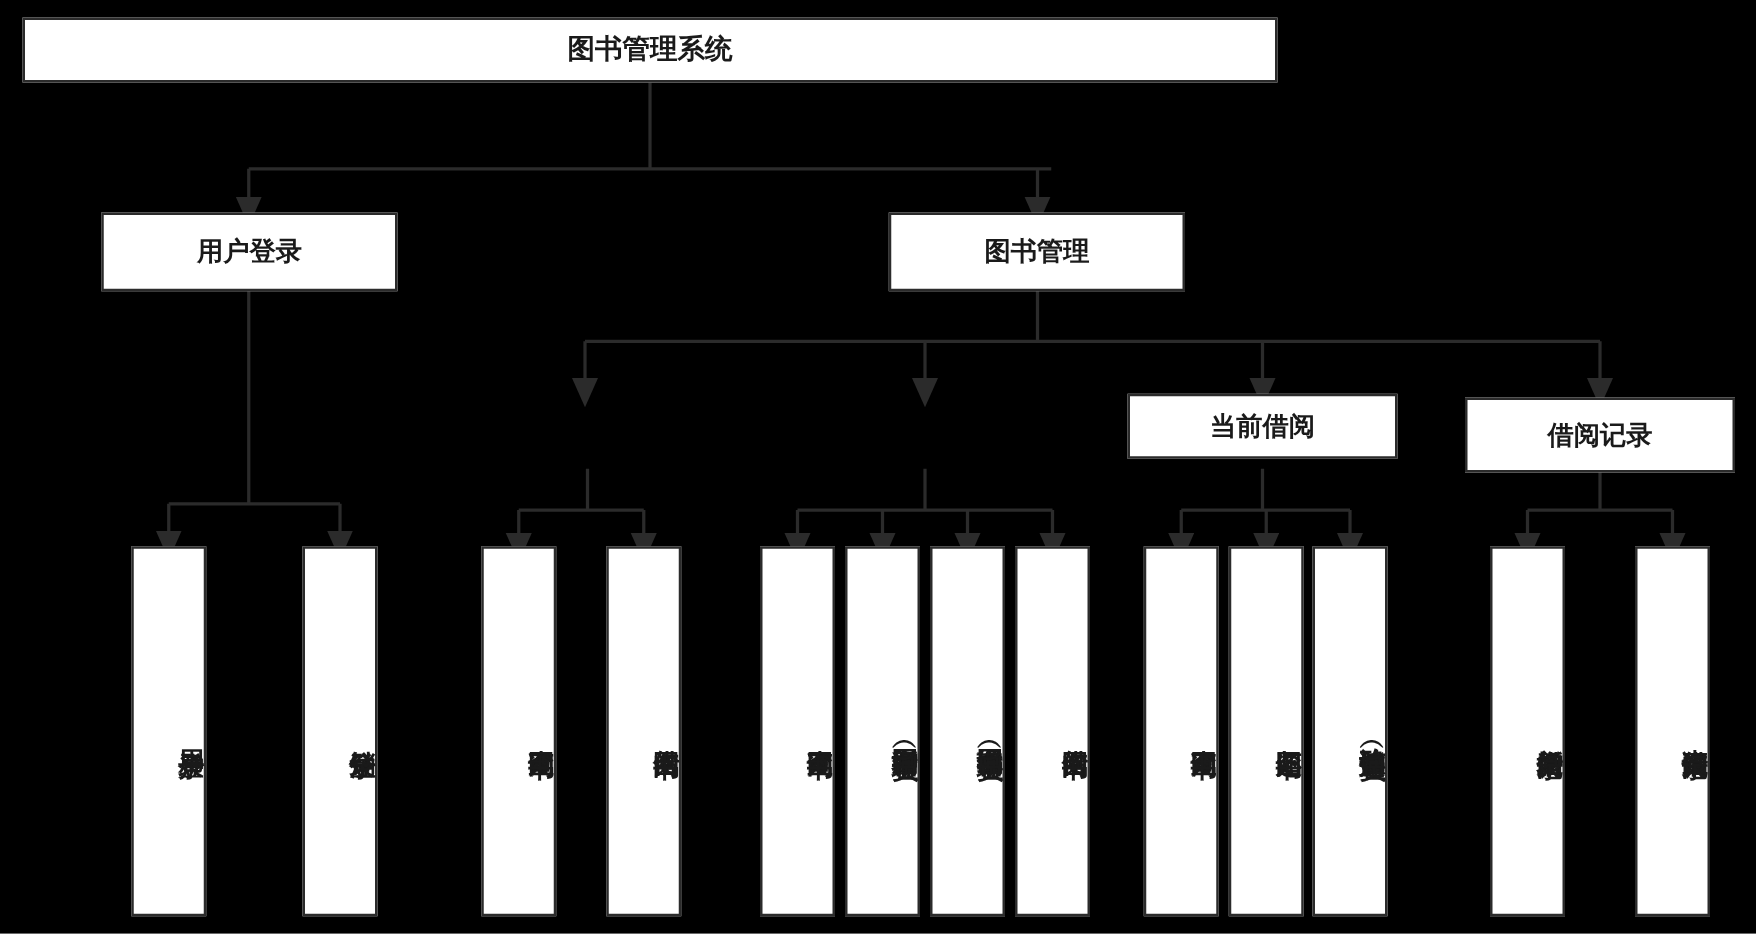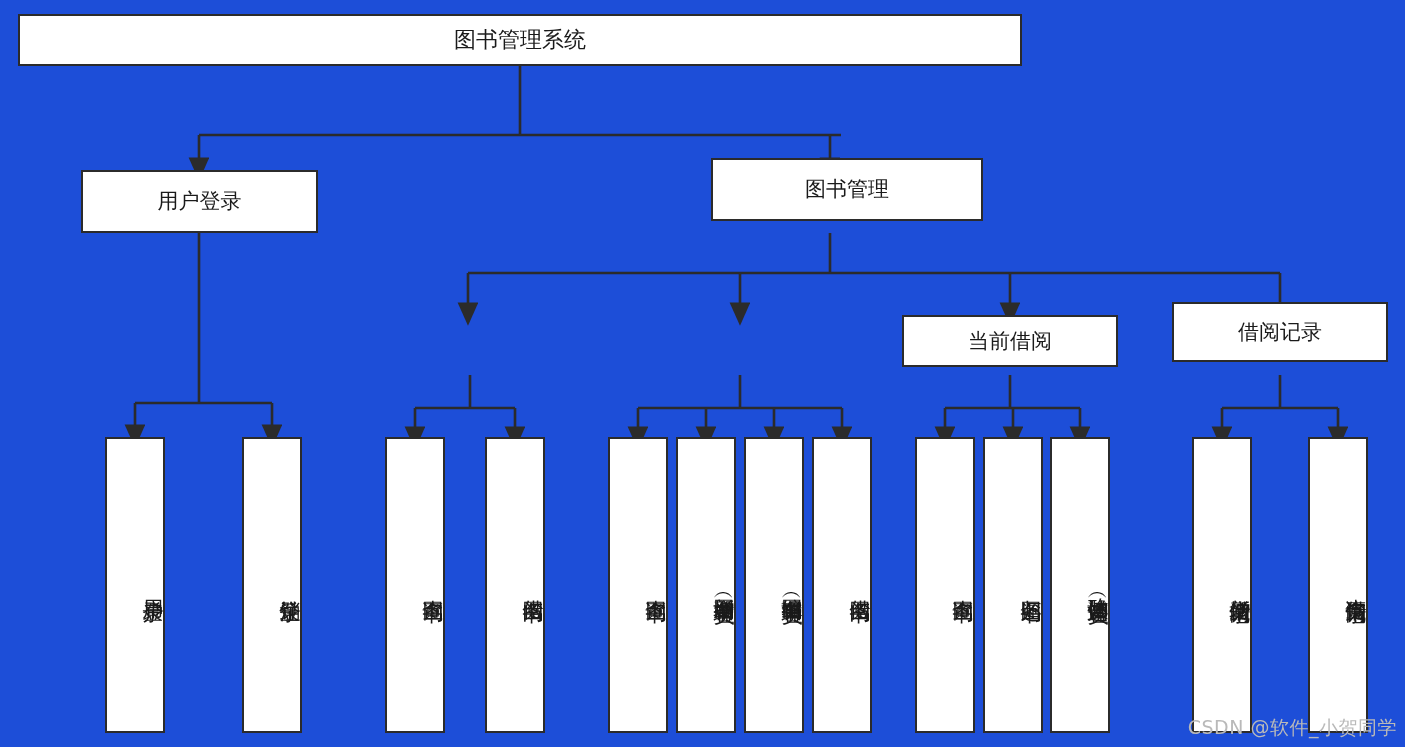--- a/index.html
+++ b/index.html
@@ -8,22 +8,23 @@
     padding: 0;
     background: #ffffff;
   }
   body {
     font-family: "DejaVu Sans", "Liberation Sans", sans-serif;
   }
   #canvas {
     position: relative;
     width: 1405px;
     height: 747px;
-    background: #1d4ed8;
+    background: #000000;
     overflow: hidden;
+    font-weight: bold;
   }
   #edges {
     position: absolute;
     left: 0;
     top: 0;
     width: 1405px;
     height: 747px;
     pointer-events: none;
   }
   .node {
@@ -127,28 +128,28 @@
     </g>
   </svg>
 
   <div class="node root h" style="left:18px; top:14px; width:1004px; height:52px;">
     <span class="lbl">图书管理系统</span>
   </div>
 
   <div class="node h" style="left:81px; top:170px; width:237px; height:63px;">
     <span class="lbl">用户登录</span>
   </div>
-  <div class="node h" style="left:711px; top:158px; width:272px; height:63px;">
+  <div class="node h" style="left:711px; top:170px; width:237px; height:63px;">
     <span class="lbl">图书管理</span>
   </div>
 
   <div class="node h" style="left:902px; top:315px; width:216px; height:52px;">
     <span class="lbl">当前借阅</span>
   </div>
-  <div class="node h" style="left:1172px; top:302px; width:216px; height:60px;">
+  <div class="node h" style="left:1172px; top:318px; width:216px; height:60px;">
     <span class="lbl">借阅记录</span>
   </div>
 
   <div class="node v" style="left:105px; top:437px; width:60px; height:296px;">
     <span class="lbl">用户登录</span>
   </div>
   <div class="node v" style="left:242px; top:437px; width:60px; height:296px;">
     <span class="lbl">注销登录</span>
   </div>
 
@@ -182,14 +183,13 @@
     <span class="lbl">确认归还（管理员）</span>
   </div>
 
   <div class="node v" style="left:1192px; top:437px; width:60px; height:296px;">
     <span class="lbl">新增借阅记录</span>
   </div>
   <div class="node v" style="left:1308px; top:437px; width:60px; height:296px;">
     <span class="lbl">查询借阅记录</span>
   </div>
 
-  <div id="watermark">CSDN @软件_小贺同学</div>
 </div>
 
 </body></html>

